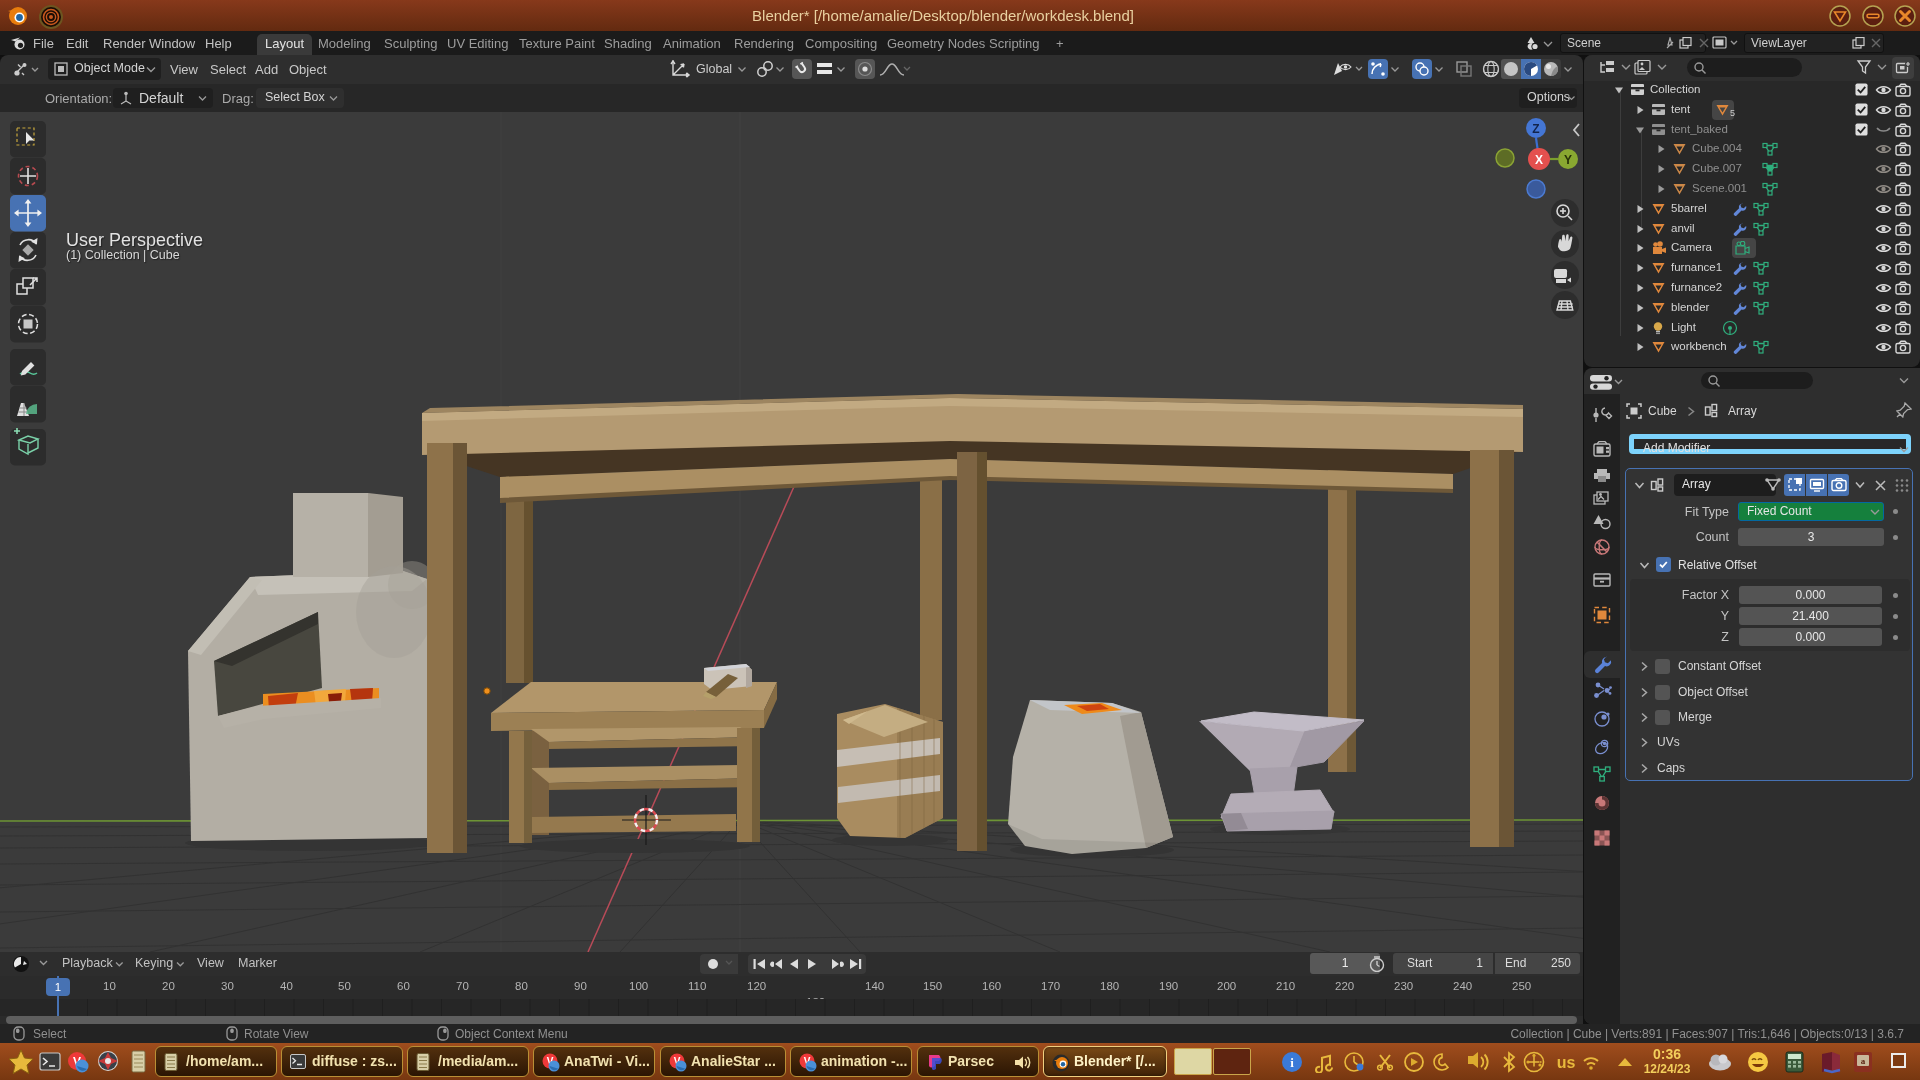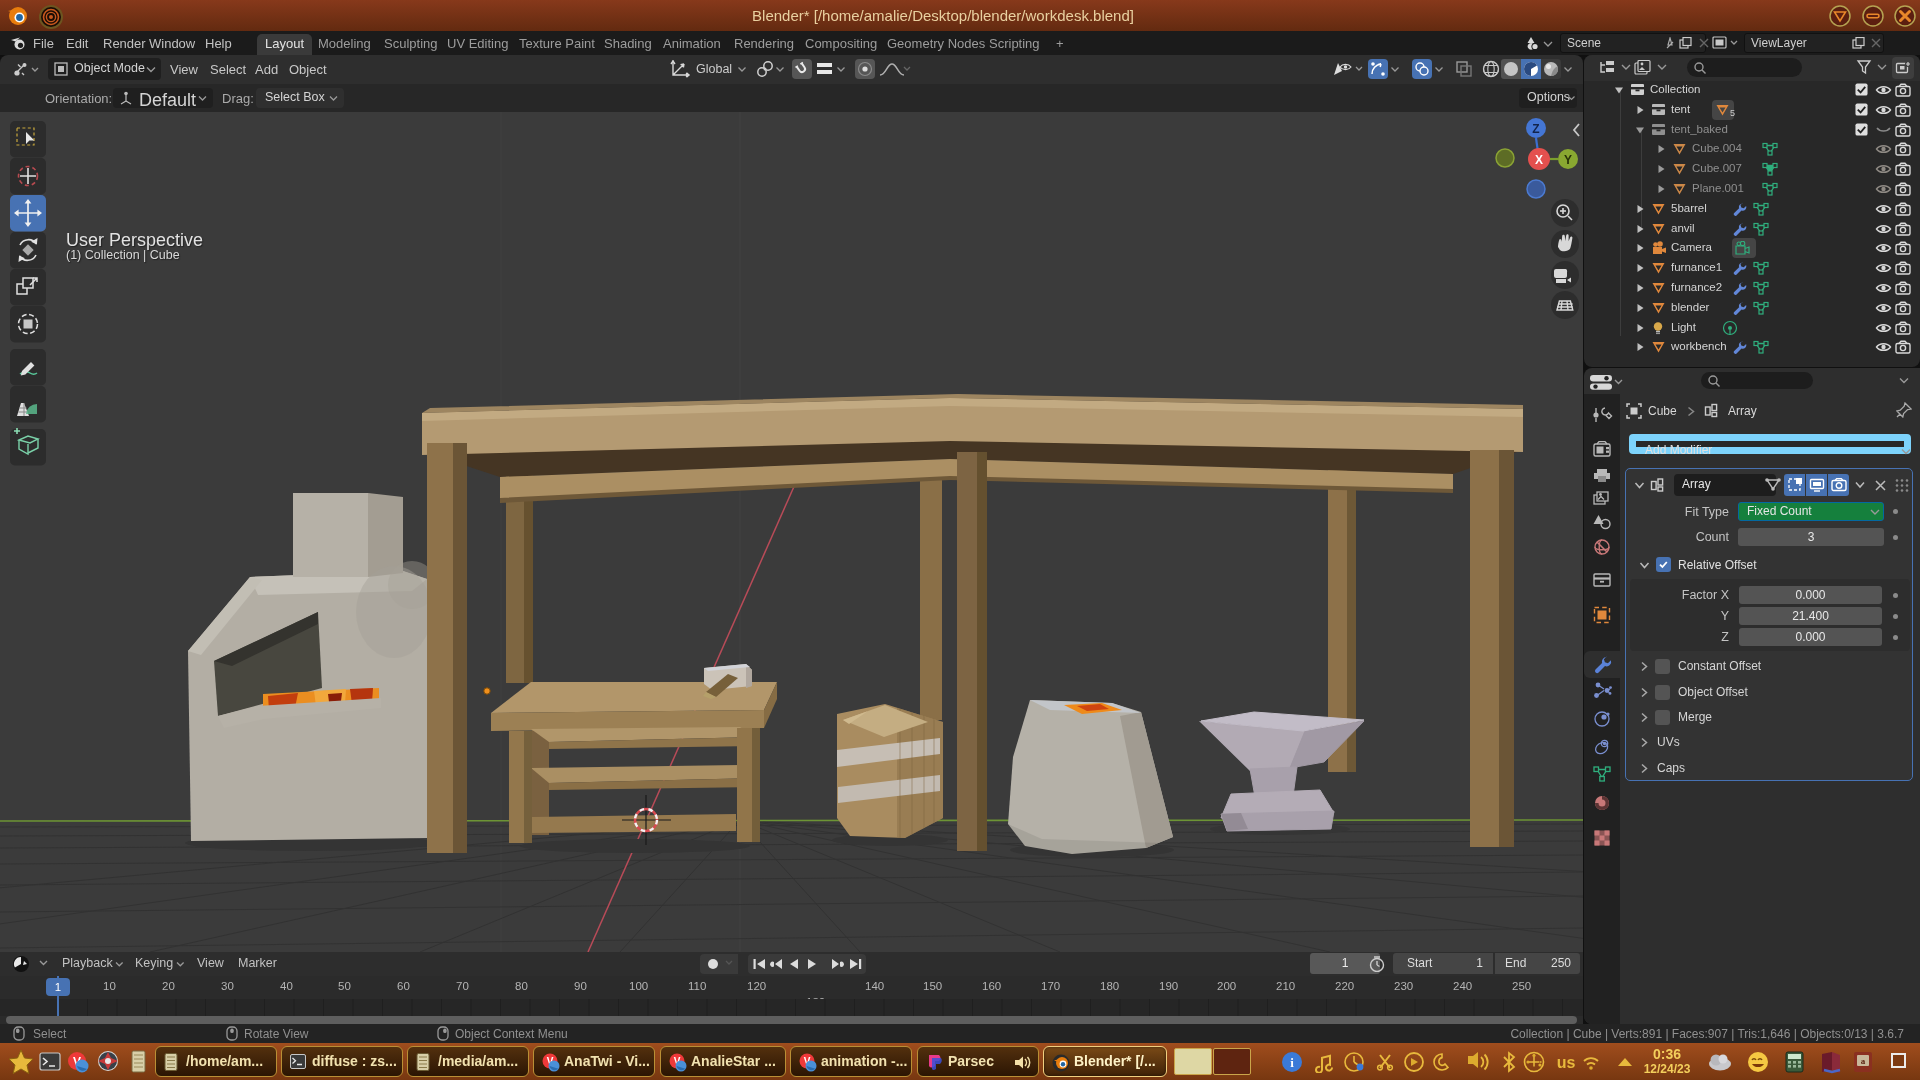--- a/index.html
+++ b/index.html
@@ -248,21 +248,21 @@
         <path d="M1.5 1.5 l3.5 3.5 l3.5 -3.5" stroke="#999" stroke-width="1.3" fill="none"></path>
       </svg>
   </div>
   <div class="abs" id="vtools">
     <span class="m" style="left:45px;color:#aaa">Orientation:</span>
     <div class="hbtn" style="left:113px;top:4px;width:100px;height:20px">
       <svg class="abs" style="left:6px;top:3px" width="14" height="14" viewBox="0 0 14 14">
         <path d="M7 1 v9 M7 10 l-5 3 M7 10 l5 3" stroke="#bbb" stroke-width="1.2" fill="none"></path>
           <circle cx="7" cy="2.5" r="1.8" fill="#bbb"></circle>
       </svg>
-      <span class="abs" style="left:26px;top:2px;font-size:18px">Default</span>
+      <span class="abs" style="left:26px;top:2px;font-size:14px">Default</span>
       <svg class="abs" style="left:84px;top:7px" width="12" height="8" viewBox="0 0 12 8">
           <path d="M2 1.5 l3.5 3.5 l3.5 -3.5" stroke="#999" stroke-width="1.3" fill="none"></path>
         </svg>
     </div>
     <span class="m" style="left:222px;color:#aaa">Drag:</span>
     <div class="hbtn" style="left:256px;top:4px;width:88px;height:20px;background:#2f2f2f">
       <span class="abs" style="left:9px;top:2px;font-size:12.5px">Select Box</span>
       <svg class="abs" style="left:72px;top:7px" width="12" height="8" viewBox="0 0 12 8">
           <path d="M2 1.5 l3.5 3.5 l3.5 -3.5" stroke="#999" stroke-width="1.3" fill="none"></path>
         </svg>
@@ -800,21 +800,21 @@
             <circle cx="8" cy="8" r="2.6" fill="none" stroke="#d8d8d8" stroke-width="1.4"></circle>
           </svg>
       </div>
       <div class="orow" style="top:124.0px">
       <svg class="abs" style="left:72px;top:5px" width="10" height="10" viewBox="0 0 10 10">
             <path d="M2.5 1 L8.5 5 L2.5 9 Z" fill="#9a9a9a"></path>
           </svg>
       <svg class="abs" style="left:88px;top:3px" width="15" height="14" viewBox="0 0 15 14">
             <path d="M1.5 2 L13.5 2 L7.5 12.5 Z M4.5 4.5 L10.5 4.5 L7.5 9.5 Z" fill="#cc8848" fill-rule="evenodd"></path>
           </svg>
-      <span class="nm" style="left:108px;color:#8f8f8f">Plane.001</span>
+      <span class="nm" style="left:108px;color:#8f8f8f">Scene.001</span>
       <svg class="abs" style="left:178px;top:3px" width="16" height="15" viewBox="0 0 16 15">
             <path d="M3 3.5 L13 3.5 L8 11 Z" fill="none" stroke="#2fae7d" stroke-width="1.3"></path>
             <rect x="1" y="1.5" width="4" height="4" fill="#282828" stroke="#2fae7d" stroke-width="1.2"></rect>
             <rect x="11" y="1.5" width="4" height="4" fill="#282828" stroke="#2fae7d" stroke-width="1.2"></rect>
             <rect x="6" y="9" width="4" height="4" fill="#282828" stroke="#2fae7d" stroke-width="1.2"></rect>
           </svg>
       <svg class="abs" style="left:291px;top:3px" width="17" height="14" viewBox="0 0 17 14">
             <path d="M1.5 7 C4.5 2.6 12.5 2.6 15.5 7 C12.5 11.4 4.5 11.4 1.5 7 Z" fill="none" stroke="#8f8a84" stroke-width="1.4"></path>
             <circle cx="8.5" cy="7" r="2.2" fill="#8f8a84"></circle>
           </svg>
@@ -1170,21 +1170,21 @@
         <g fill="none" stroke="#ccc" stroke-width="1.4">
           <rect x="1.5" y="4" width="4.6" height="8"></rect>
             <rect x="8" y="1.5" width="4.6" height="6"></rect>
             <rect x="8" y="9.5" width="4.6" height="4"></rect>
         </g>
       </svg>
       <span class="abs" style="left:108px;top:10px;color:#d8d8d8">Array</span>
       <svg class="abs" style="left:276px;top:8px" width="16" height="16" viewBox="0 0 16 16">
           <path d="M9 1 l6 6 l-3.4 0.6 l-4 4 l-0.8 3.4 l-6 -6 l3.4 -0.8 l4 -4 z M4 12 l-3 3" stroke="#aaa" stroke-width="1.3" fill="none"></path>
         </svg>
-      <div class="abs" style="left:9px;top:40px;width:282px;height:20px;background:#282828;border:7px solid #7dd3fc;border-radius:4px;color:#e0e0e0">
+      <div class="abs" style="left:9px;top:40px;width:282px;height:20px;background:#282828;border:5px solid #7dd3fc;border-radius:4px;color:#e0e0e0">
         <span class="abs" style="left:9px;top:2px">Add Modifier</span>
         <svg class="abs" style="left:264px;top:7px" width="12" height="8" viewBox="0 0 12 8">
             <path d="M2 1.5 l4 4 l4 -4" stroke="#999" stroke-width="1.4" fill="none"></path>
           </svg>
       </div>
 
       <div class="abs" style="left:5px;top:74px;width:288px;height:313px;background:#333333;border:1px solid #4772b3;border-radius:5px">
         <svg class="abs" style="left:8px;top:12px" width="11" height="9" viewBox="0 0 11 9">
             <path d="M1.5 2 l4 4.5 l4 -4.5" stroke="#bbb" stroke-width="1.5" fill="none"></path>
           </svg>

